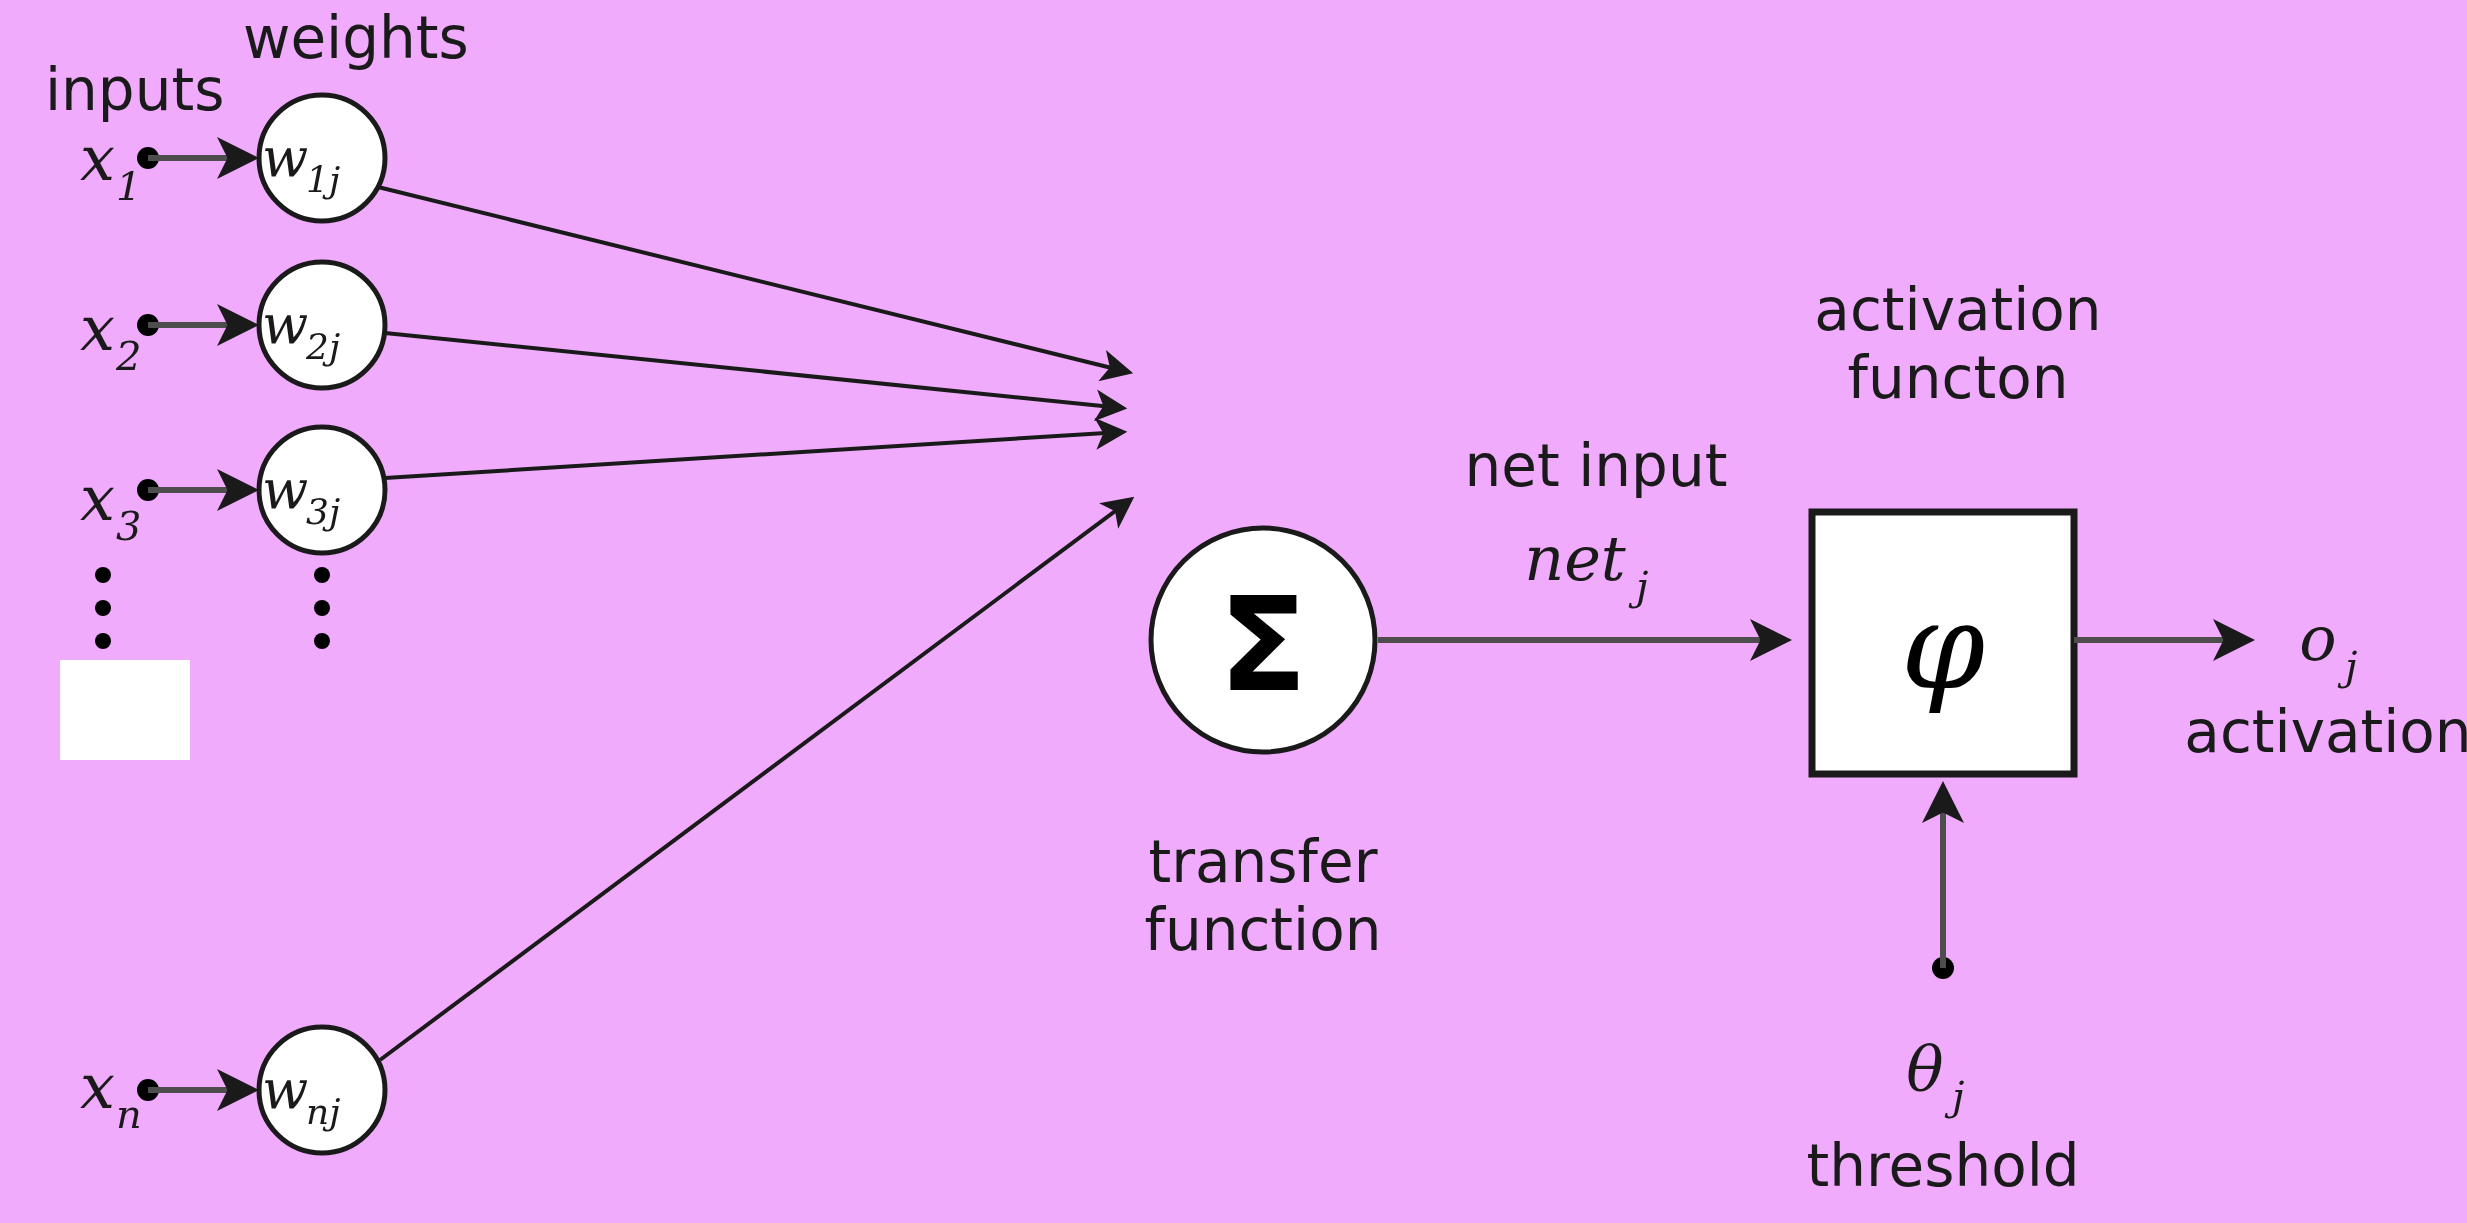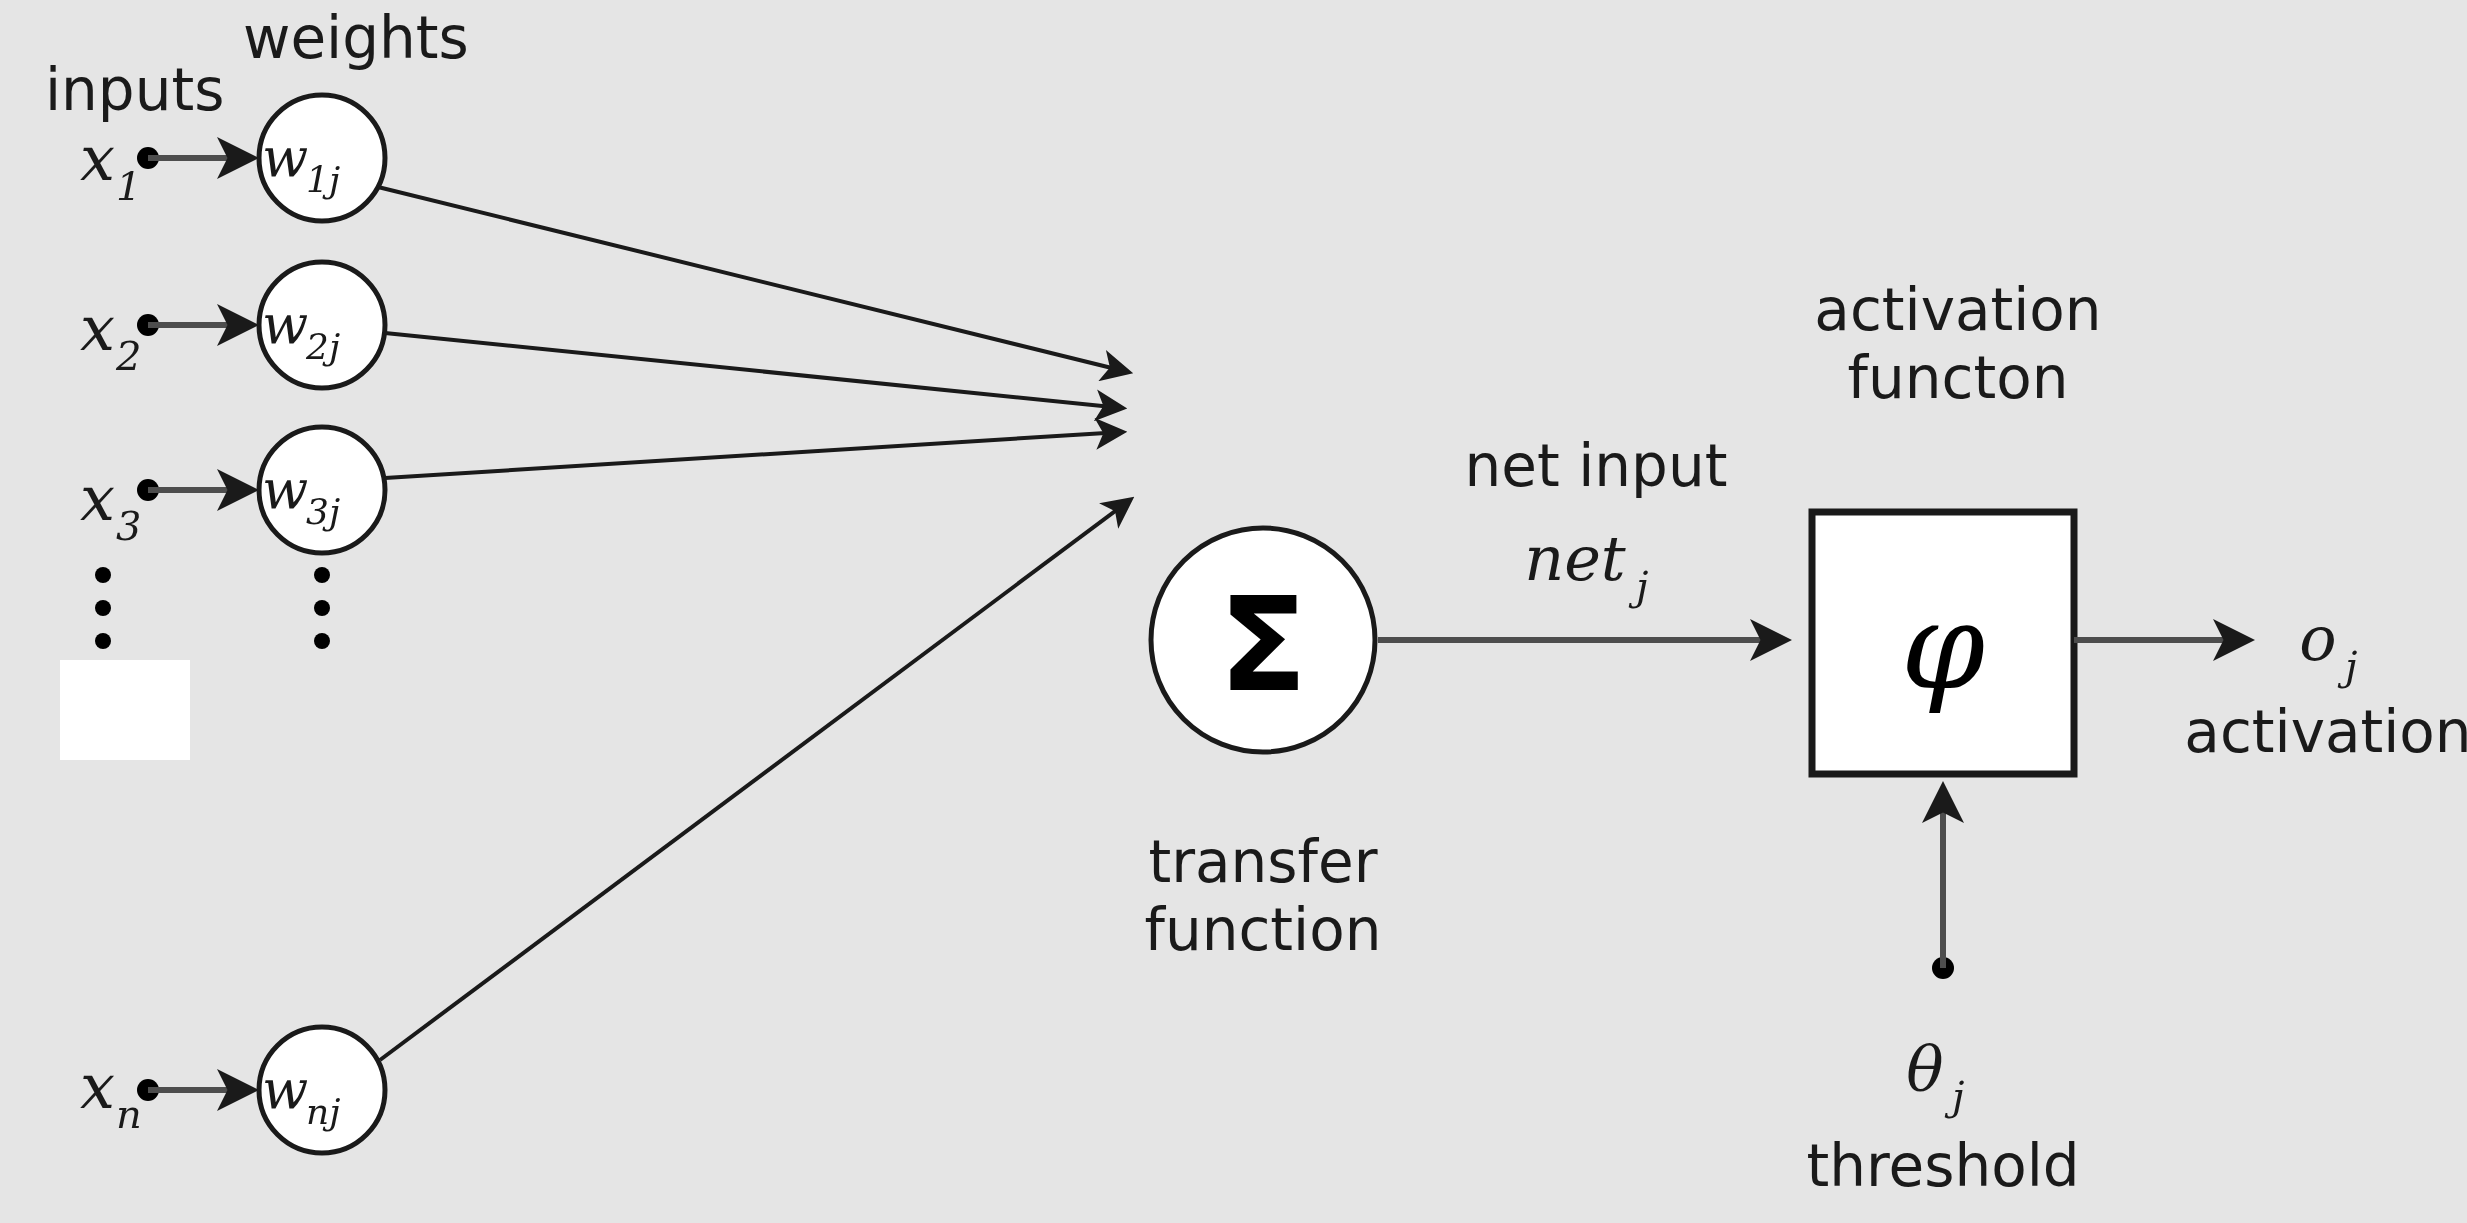--- a/index.html
+++ b/index.html
@@ -7,21 +7,21 @@
     padding: 0;
     background: #ffffff;
   }
   body {
     font-family: "DejaVu Sans", sans-serif;
   }
   #stage {
     position: relative;
     width: 2467px;
     height: 1223px;
-    background: #e5e5e5;
+    background: #f0abfc;
     overflow: hidden;
   }
   svg#diagram {
     display: block;
     width: 2467px;
     height: 1223px;
   }
   .lbl-sans {
     font-family: "DejaVu Sans", sans-serif;
     font-size: 58px;

